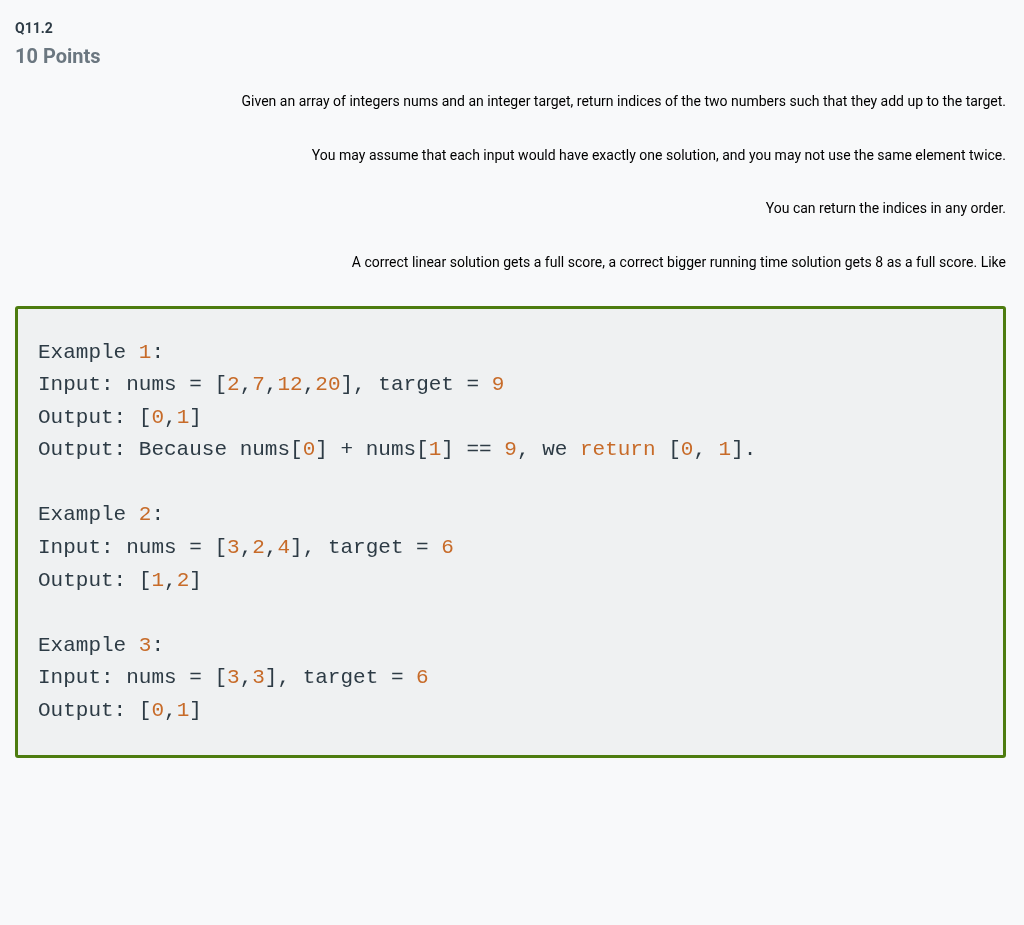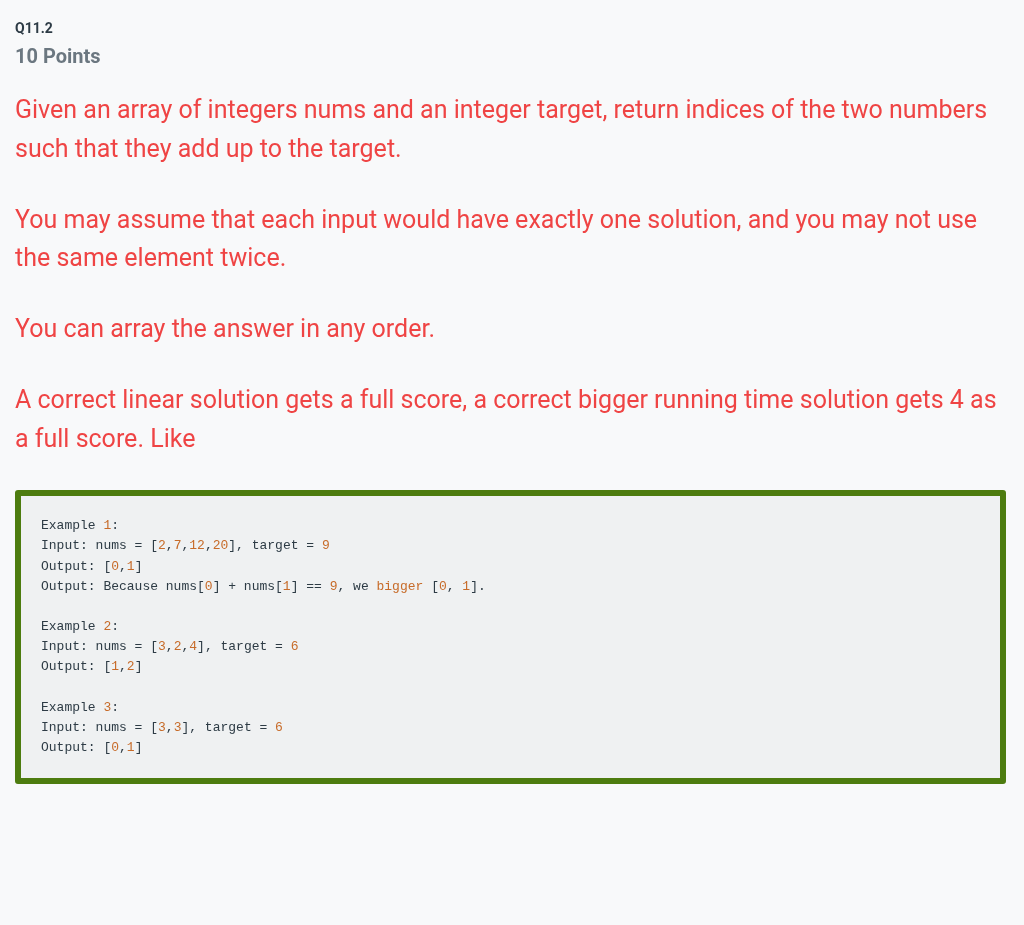--- a/index.html
+++ b/index.html
@@ -24,32 +24,33 @@
       font-size: 14px;
       color: #2d3b45;
       margin-bottom: 2px;
     }
     .question-points {
       font-size: 20px;
       color: #6b7780;
       font-weight: 700;
     }
     .question-body p {
-      font-size: 25px;
-      color: #ef4444;
+      font-size: 14px;
+      color: #000000;
       margin-bottom: 32px;
       line-height: 1.55;
+      text-align: right;
     }
     .code-block {
       background-color: #eff1f2;
-      border: 6px solid #4d7c0f;
+      border: 3px solid #4d7c0f;
       border-radius: 3px;
-      padding: 20px 20px;
+      padding: 28px 20px;
       font-family: Consolas, Monaco, "Courier New", monospace;
-      font-size: 13px;
+      font-size: 21px;
       line-height: 1.55;
       white-space: pre;
       color: #2d3b45;
       margin-top: 8px;
     }
     .code-block .num {
       color: #c76b29;
     }
     .code-block .kw {
       color: #c76b29;
@@ -59,27 +60,27 @@
 <body>
 
 <div class="question-header">
   <div class="question-number">Q11.2</div>
   <div class="question-points">10 Points</div>
 </div>
 
 <div class="question-body">
   <p>Given an array of integers nums and an integer target, return indices of the two numbers such that they add up to the target.</p>
   <p>You may assume that each input would have exactly one solution, and you may not use the same element twice.</p>
-  <p>You can array the answer in any order.</p>
-  <p>A correct linear solution gets a full score, a correct bigger running time solution gets 4 as a full score. Like</p>
+  <p>You can return the indices in any order.</p>
+  <p>A correct linear solution gets a full score, a correct bigger running time solution gets 8 as a full score. Like</p>
 
   <div class="code-block" id="code-block">Example <span class="num">1</span>:
 Input: nums = [<span class="num">2</span>,<span class="num">7</span>,<span class="num">12</span>,<span class="num">20</span>], target = <span class="num">9</span>
 Output: [<span class="num">0</span>,<span class="num">1</span>]
-Output: Because nums[<span class="num">0</span>] + nums[<span class="num">1</span>] == <span class="num">9</span>, we <span class="kw">bigger</span> [<span class="num">0</span>, <span class="num">1</span>].
+Output: Because nums[<span class="num">0</span>] + nums[<span class="num">1</span>] == <span class="num">9</span>, we <span class="kw">return</span> [<span class="num">0</span>, <span class="num">1</span>].
 
 Example <span class="num">2</span>:
 Input: nums = [<span class="num">3</span>,<span class="num">2</span>,<span class="num">4</span>], target = <span class="num">6</span>
 Output: [<span class="num">1</span>,<span class="num">2</span>]
 
 Example <span class="num">3</span>:
 Input: nums = [<span class="num">3</span>,<span class="num">3</span>], target = <span class="num">6</span>
 Output: [<span class="num">0</span>,<span class="num">1</span>]</div>
 </div>
 

